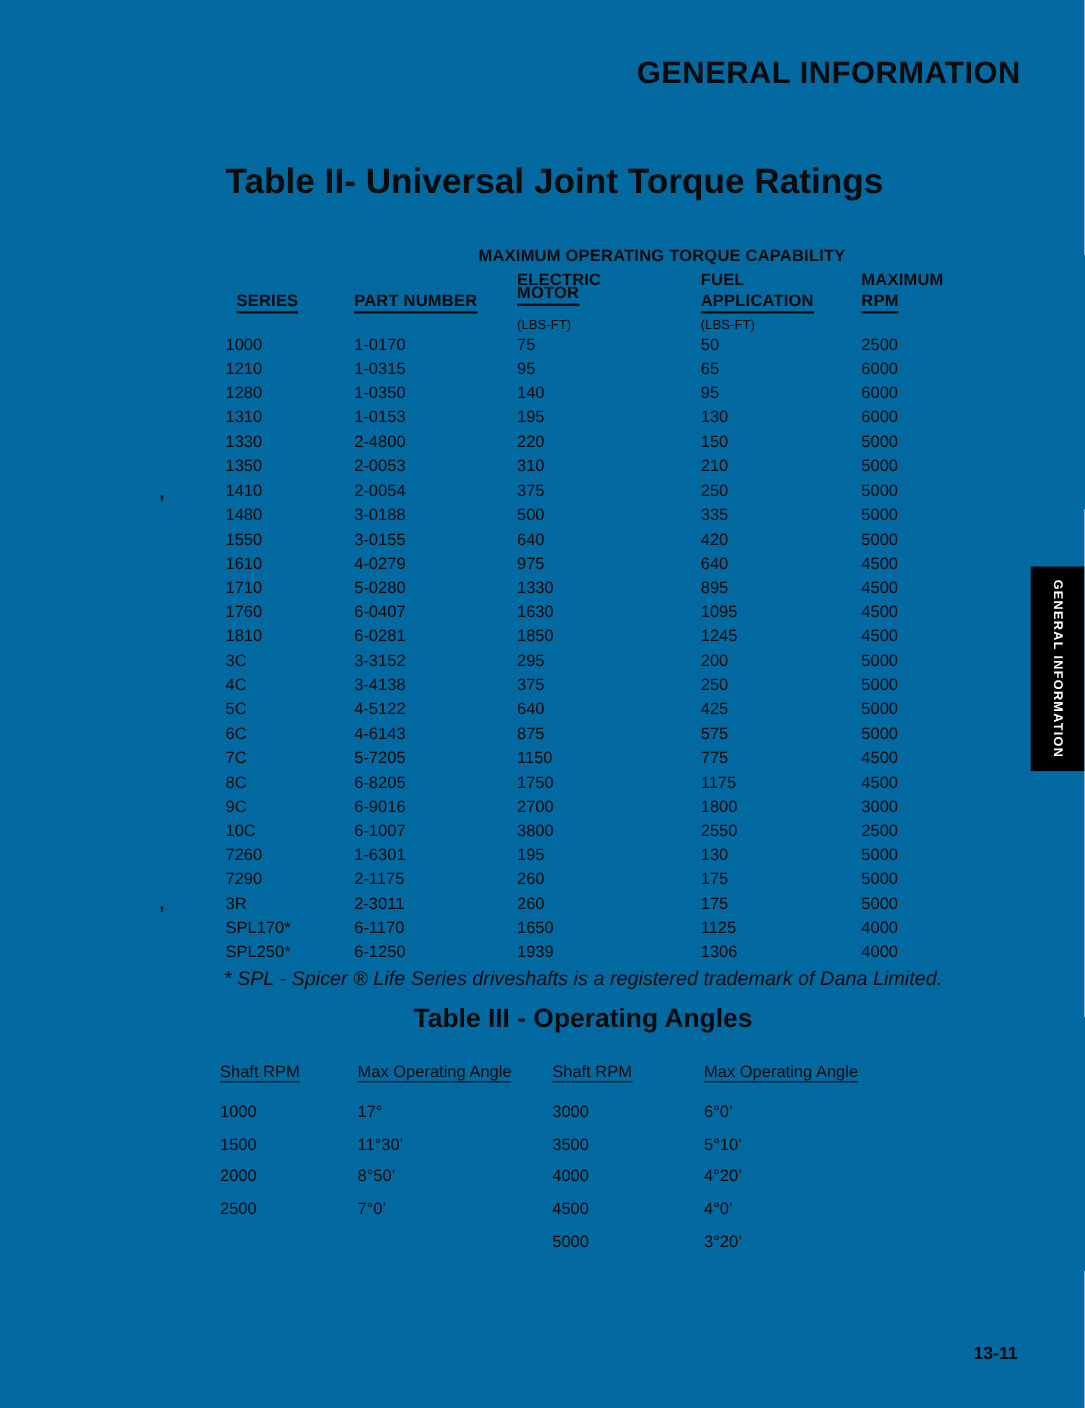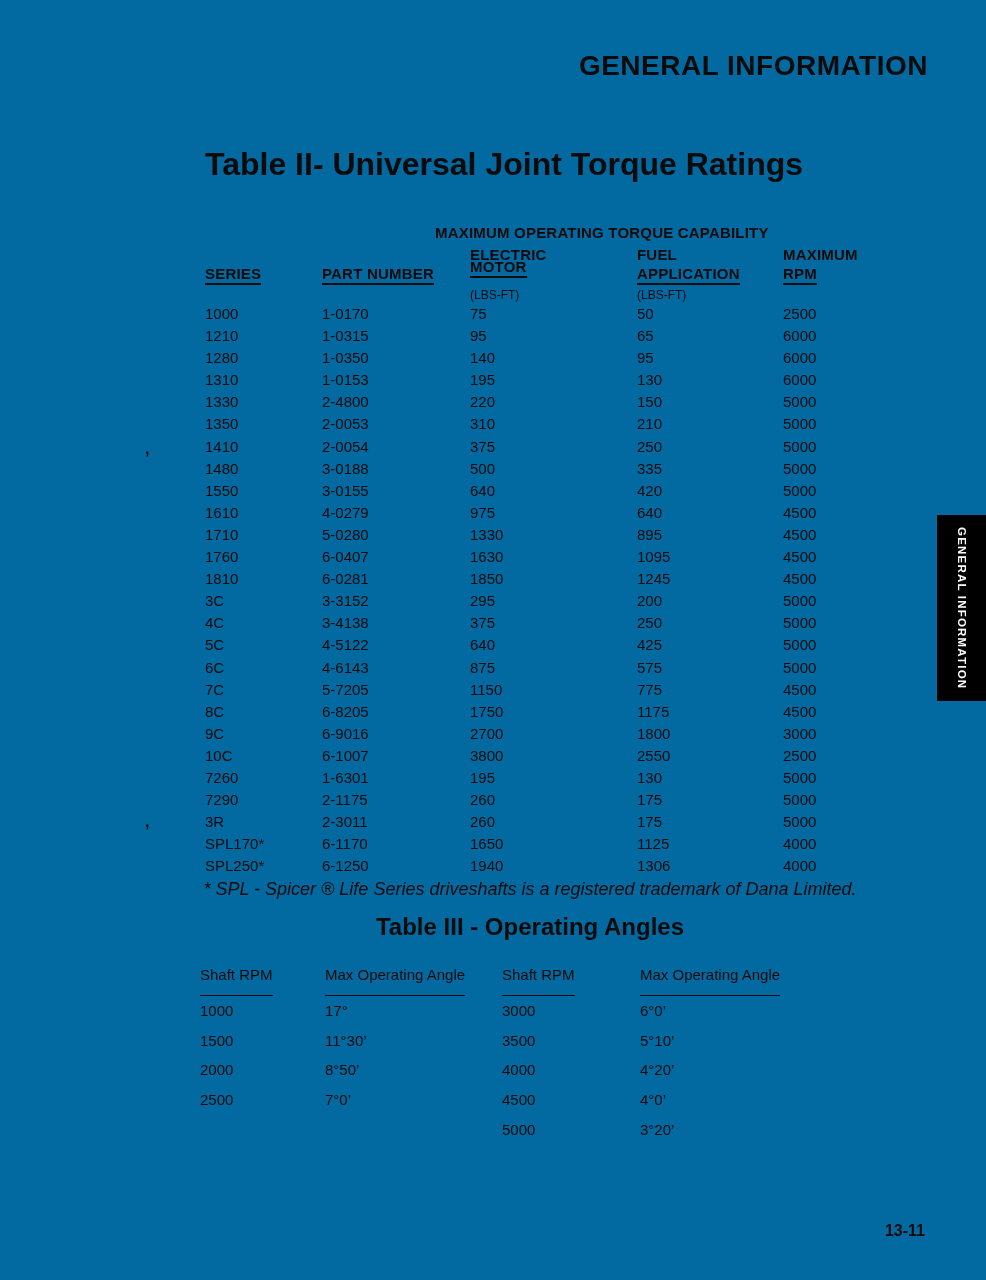--- a/index.html
+++ b/index.html
@@ -44,21 +44,21 @@
     top: 879px; left: 200px; width: 660px;
     text-align: center; font-size: 18px; font-style: italic;
   }
 
   .t3-title {
     top: 913px; left: 200px; width: 660px;
     text-align: center; font-size: 24px; font-weight: bold;
   }
 
   .t3-head { font-size: 15px; }
-  .t3-head .u { border-bottom: 1.5px solid #0b0b0b; padding-bottom: 12px; }
+  .t3-head .u { border-bottom: 1.5px solid #0b0b0b; padding-bottom: 0; }
 
   .t3-body {
     top: 996px; left: 200px;
     display: grid;
     grid-template-columns: 125px 177px 138px 162px;
     grid-auto-rows: 29.7px;
     font-size: 15px;
     line-height: 29.7px;
   }
 
@@ -87,21 +87,21 @@
   <div class="abs page-header">GENERAL INFORMATION</div>
 
   <div class="abs t2-title">Table II- Universal Joint Torque Ratings</div>
 
   <div class="abs group-header">MAXIMUM OPERATING TORQUE CAPABILITY</div>
 
   <div class="abs colhead" style="top:246px;left:470px;">ELECTRIC</div>
   <div class="abs colhead" style="top:246px;left:637px;">FUEL</div>
   <div class="abs colhead" style="top:246px;left:783px;">MAXIMUM</div>
 
-  <div class="abs colhead" style="top:265px;left:205px;text-decoration:underline;"><span class="u">SERIES</span></div>
+  <div class="abs colhead" style="top:265px;left:215px;text-decoration:underline;"><span class="u">SERIES</span></div>
   <div class="abs colhead" style="top:265px;left:322px;"><span class="u">PART NUMBER</span></div>
   <div class="abs colhead" style="top:258px;left:470px;"><span class="u">MOTOR</span></div>
   <div class="abs colhead" style="top:265px;left:637px;"><span class="u">APPLICATION</span></div>
   <div class="abs colhead" style="top:265px;left:783px;"><span class="u">RPM</span></div>
 
   <div class="abs sub" style="top:288px;left:470px;">(LBS-FT)</div>
   <div class="abs sub" style="top:288px;left:637px;">(LBS-FT)</div>
 
   <div class="abs t2-body">
       <div>1000</div>
@@ -224,21 +224,21 @@
       <div>260</div>
       <div>175</div>
       <div>5000</div>
       <div>SPL170*</div>
       <div>6-1170</div>
       <div>1650</div>
       <div>1125</div>
       <div>4000</div>
       <div>SPL250*</div>
       <div>6-1250</div>
-      <div>1940</div>
+      <div>1939</div>
       <div>1306</div>
       <div>4000</div>
     </div>
 
   <div class="abs footnote">* SPL - Spicer ® Life Series driveshafts is a registered trademark of Dana Limited.</div>
 
   <div class="abs t3-title">Table III - Operating Angles</div>
 
   <div class="abs t3-head" style="top:966px;left:200px;"><span class="u">Shaft RPM</span></div>
   <div class="abs t3-head" style="top:966px;left:325px;"><span class="u">Max Operating Angle</span></div>

